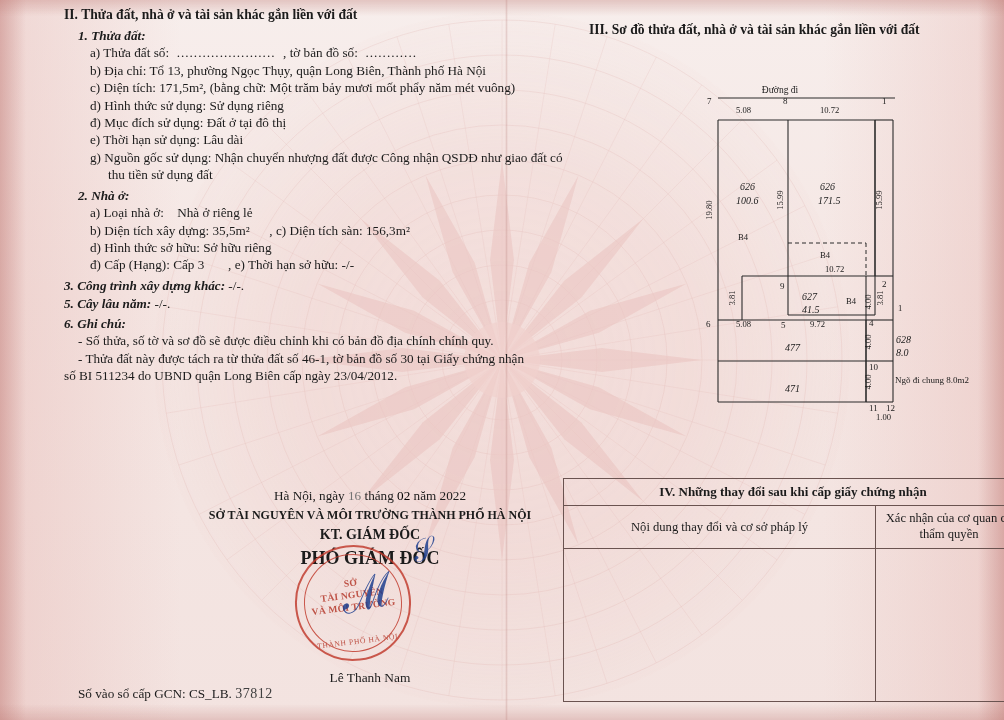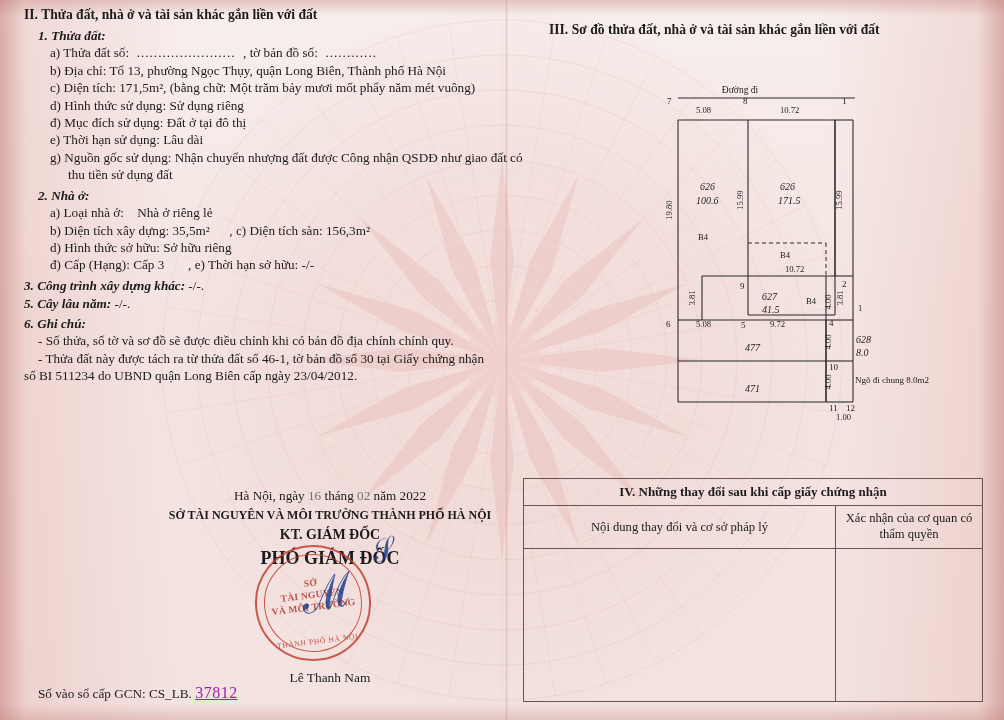--- a/index.html
+++ b/index.html
@@ -58,21 +58,21 @@
   .edge-shade-t {
     position: absolute; left: 0; right: 0; top: 0; height: 16px;
     background: linear-gradient(180deg, rgba(190,120,115,.35), rgba(190,120,115,0));
   }
   .edge-shade-b {
     position: absolute; left: 0; right: 0; bottom: 0; height: 16px;
     background: linear-gradient(0deg, rgba(190,120,115,.3), rgba(190,120,115,0));
   }
 
   
-  .page { position: absolute; inset: 0; }
+  .page { position: absolute; inset: 0; margin-left: 40px; }
 
   
   .left-col {
     position: absolute;
     left: 24px;
     top: 6px;
     width: 480px;
     font-size: 13.2px;
     line-height: 1.32;
   }
@@ -189,24 +189,23 @@
   }
 
   .gcn {
     position: absolute;
     left: 38px;
     bottom: 18px;
     font-size: 13.2px;
     white-space: nowrap;
   }
   .gcn .hand {
-    color: #a21caf;
-    font-size: 16px;
+    color: #404040;
+    font-size: 14px;
     letter-spacing: .5px;
-    text-decoration: underline;
   }
 
   
   .sec4 {
     position: absolute;
     left: 523px;
     top: 478px;
     width: 458px;
     height: 222px;
     border: 1.1px solid #6a5350;
@@ -552,21 +551,21 @@
         <text x="215" y="303">Ngõ đi chung 8.0m2</text>
       </g>
     </svg>
   </div>
 
   <div class="sig">
     <div class="date">
       <span>Hà Nội, ngày</span>
       <span style="color:#737373">16</span>
       <span>tháng</span>
-      <span style="color:#737373">02</span>
+      <span style="color:#000000">02</span>
       <span>năm</span>
       <span>2022</span>
     </div>
     <div class="org">SỞ TÀI NGUYÊN VÀ MÔI TRƯỜNG THÀNH PHỐ HÀ NỘI</div>
     <div class="kt">KT. GIÁM ĐỐC</div>
     <div class="pos">PHÓ GIÁM ĐỐC</div>
     <div class="name">Lê Thanh Nam</div>
   </div>
 
   <div class="stamp">

